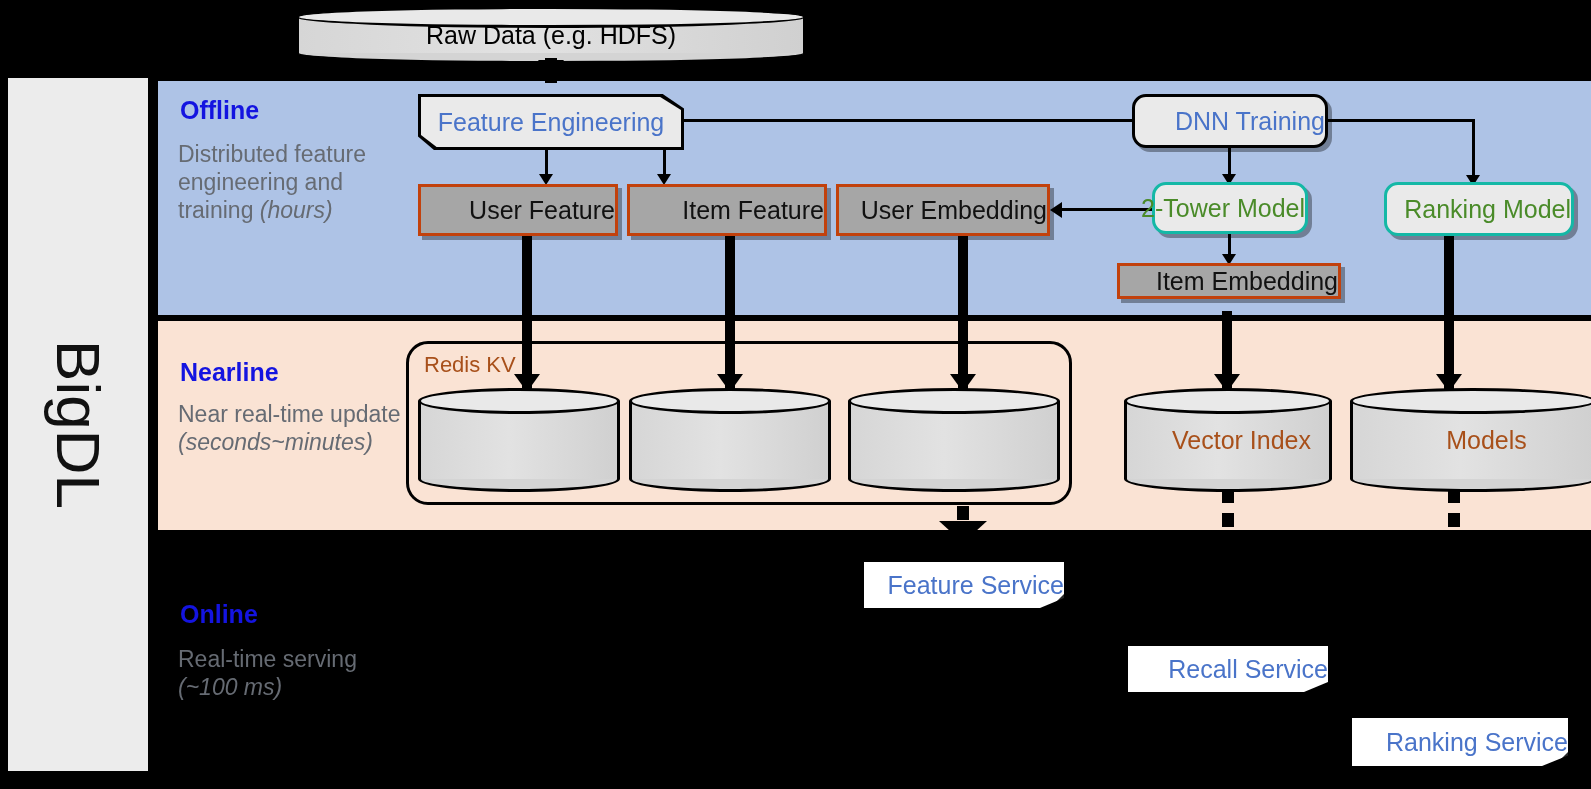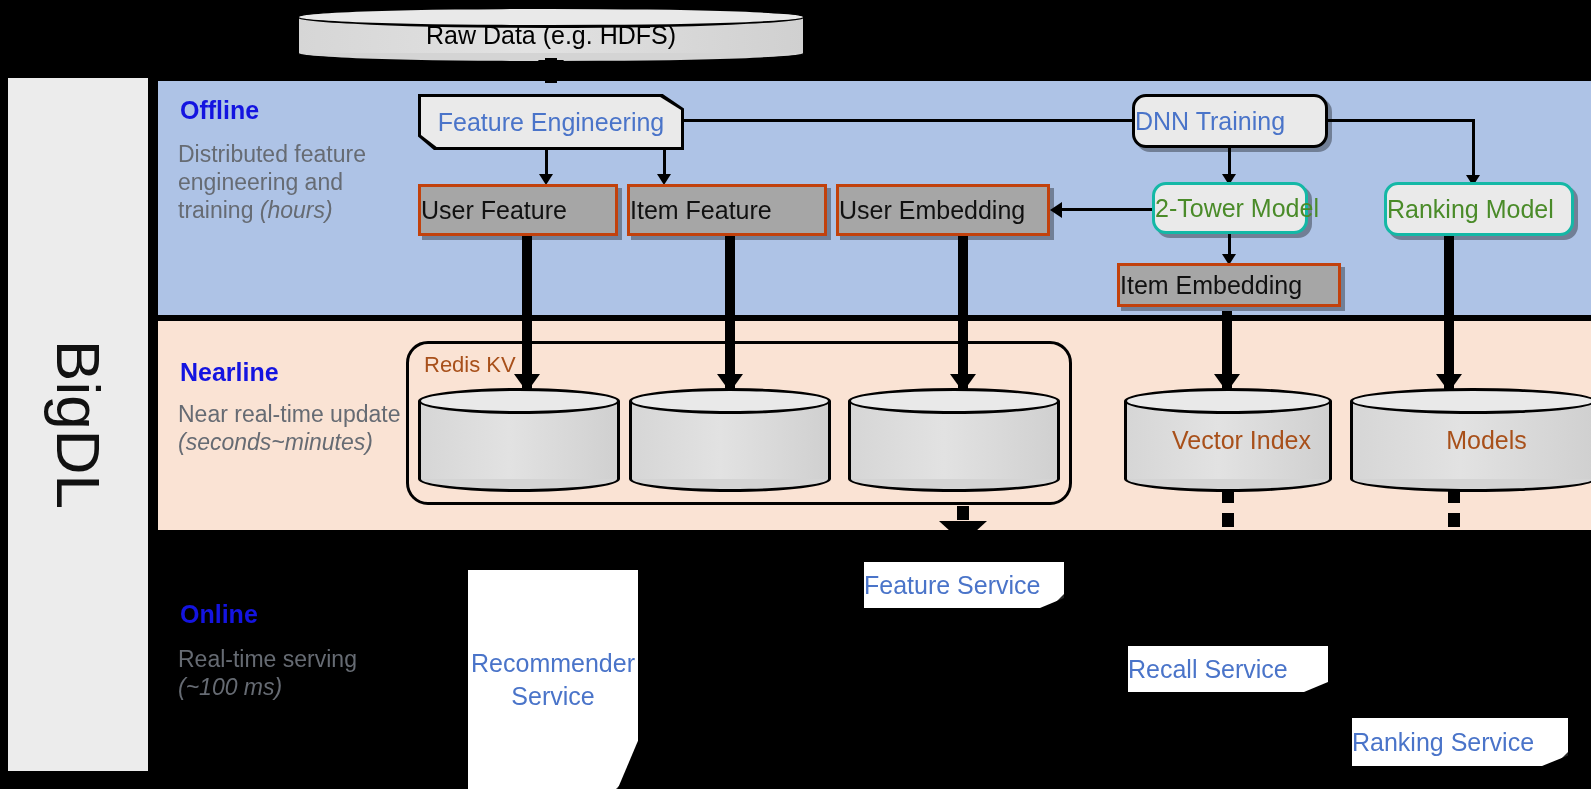--- a/index.html
+++ b/index.html
@@ -38,21 +38,21 @@
     font-family: "Liberation Sans", sans-serif; white-space: nowrap;
   }
   .band-desc {
     position: absolute; font-size: 23px; color: #666b73; line-height: 1.22;
     font-family: "Liberation Sans", sans-serif; width: 200px;
   }
   .band-desc i { font-style: italic; }
 
   
   .node {
-    position: absolute; display: flex; align-items: center; justify-content: flex-start;
+    position: absolute; display: flex; align-items: center; justify-content: flex-end;
     text-align: center; font-family: "Liberation Sans", sans-serif; white-space: nowrap;
   }
   .box-gray {
     background: #a6a6a6; border: 3px solid #c2410c; color: #111; font-size: 25px;
     box-shadow: 4px 4px 0 rgba(0,0,0,0.35);
   }
   .box-round {
     background: #eaeaea; border: 3px solid #14b8a6; border-radius: 14px;
     font-size: 25px; box-shadow: 4px 4px 0 rgba(0,0,0,0.35);
   }
@@ -239,21 +239,21 @@
   <div class="node box-round" style="left:1152px; top:182px; width:156px; height:52px;">
     <span class="txt-green">2-Tower Model</span>
   </div>
   <div class="node box-round" style="left:1354px; top:182px; width:190px; height:54px;margin-left:30px;">
     <span class="txt-green">Ranking Model</span>
   </div>
 
   <div class="thin-line" style="left:1228px; top:234px; width:3px; height:28px;"></div>
   <div class="arrow-down-thin" style="left:1222px; top:254px;"></div>
 
-  <div class="node box-gray" style="left:1117px; top:263px; width:224px; height:44px;">
+  <div class="node box-gray" style="left:1117px; top:263px; width:224px; height:36px;">
     <span>Item Embedding</span>
   </div>
 
   <div class="thick-line" style="left:522px; top:236px; width:10px; height:153px;"></div>
   <div class="arrow-down-thick" style="left:514px; top:374px;"></div>
 
   <div class="thick-line" style="left:725px; top:236px; width:10px; height:153px;"></div>
   <div class="arrow-down-thick" style="left:717px; top:374px;"></div>
 
   <div class="thick-line" style="left:958px; top:236px; width:10px; height:153px;"></div>
@@ -302,26 +302,20 @@
 
   <div class="dash-sq" style="left:957px; top:506px; width:12px; height:14px;"></div>
   <div class="arrow-trapz" style="left:939px; top:521px;"></div>
 
   <div class="dash-sq" style="left:1222px; top:489px;"></div>
   <div class="dash-sq" style="left:1222px; top:513px;"></div>
 
   <div class="dash-sq" style="left:1448px; top:489px;"></div>
   <div class="dash-sq" style="left:1448px; top:513px;"></div>
 
-  <div class="doc-wrap" style="left:468px; top:570px; width:170px; height:219px;">
-    <div class="node box-doc" style="left:0; top:0; width:170px; height:219px; position:absolute; line-height:1.3;">
-      <span class="txt-blue" style="white-space:normal; display:block; width:100%;">Recommender Service</span>
-    </div>
-    <div class="doc-fold" style="border-left-width:22px; border-bottom-width:22px;"></div>
-  </div>
 
   <div class="doc-wrap" style="left:864px; top:562px; width:200px; height:46px;">
     <div class="node box-doc" style="left:0; top:0; width:200px; height:46px; position:absolute;">
       <span class="txt-blue">Feature Service</span>
     </div>
     <div class="doc-fold"></div>
   </div>
 
   <div class="doc-wrap" style="left:1128px; top:646px; width:200px; height:52px;">
     <div class="node box-doc" style="left:0; top:0; width:200px; height:46px; position:absolute;">

